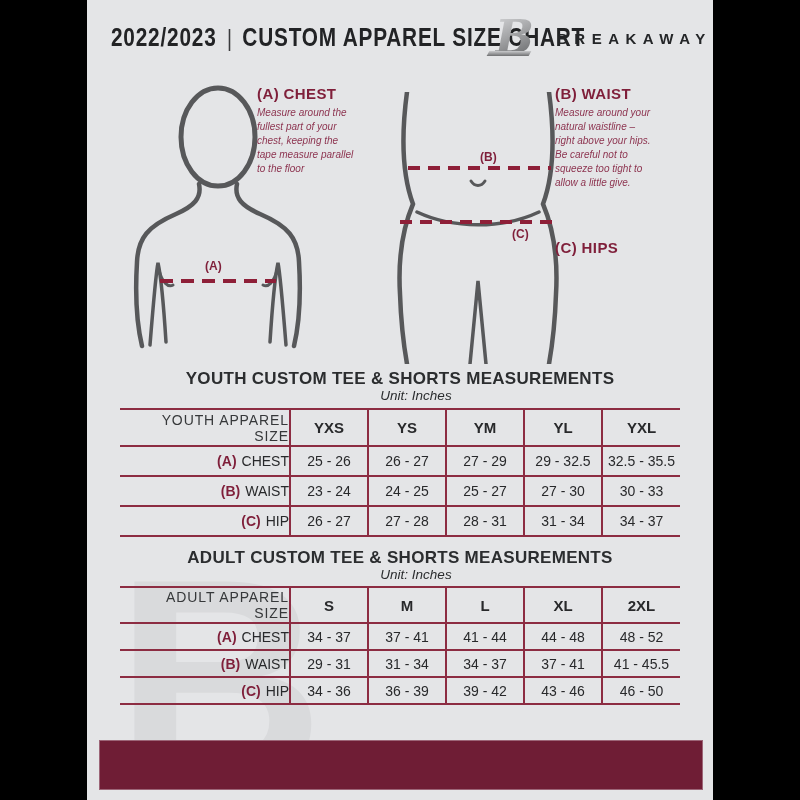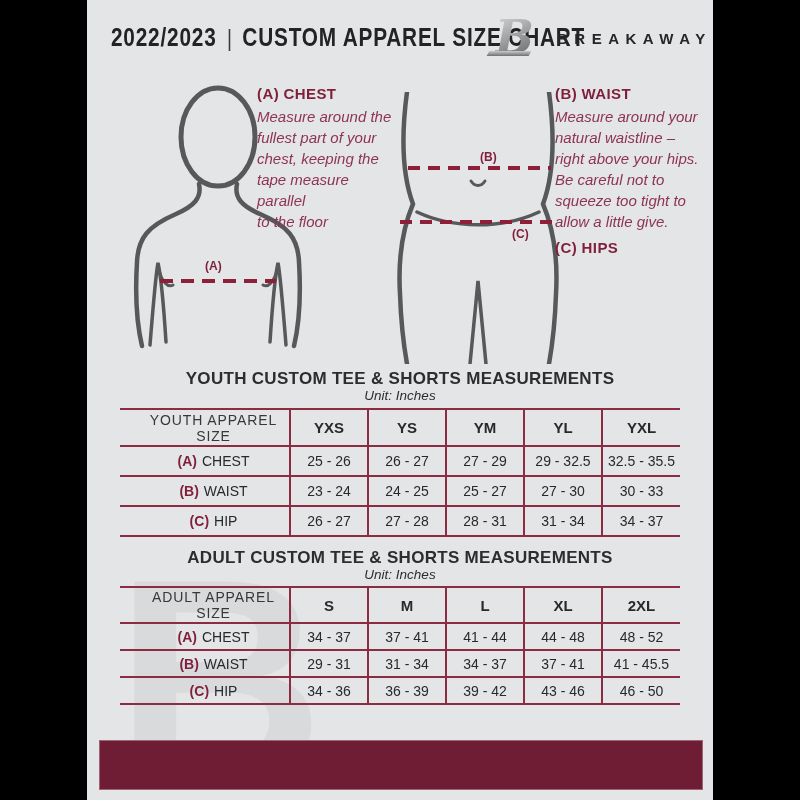--- a/index.html
+++ b/index.html
@@ -32,36 +32,36 @@
   .logo-bar{position:absolute;left:401px;top:51px;width:42px;height:5px;
         background:linear-gradient(180deg,#c9cacc,#6f7072);transform:skewX(-28deg);z-index:2;}
   .brand{position:absolute;left:470px;top:30px;font-size:15px;font-weight:700;letter-spacing:6.5px;color:#242628;z-index:2;}
 
   
   .fig{position:absolute;z-index:1;}
   .fig-upper{left:35px;top:80px;}
   .fig-lower{left:306px;top:92px;}
   .pt-label{position:absolute;font-size:12px;font-weight:700;color:var(--maroon-head);z-index:2;}
   .inst-head{position:absolute;font-size:15px;font-weight:700;letter-spacing:.4px;color:var(--maroon-head);z-index:2;}
-  .inst-body{position:absolute;font-size:15px;line-height:1.4;font-style:italic;color:var(--maroon-body);
+  .inst-body{position:absolute;font-size:10px;line-height:1.4;font-style:italic;color:var(--maroon-body);
              white-space:pre-line;z-index:2;}
 
   
   .sec-title{position:absolute;left:0;width:100%;text-align:center;font-size:17px;font-weight:700;
              letter-spacing:.3px;color:#2b2d2f;z-index:2;}
-  .sec-unit{position:absolute;left:0;width:100%;text-align:center;font-size:13.5px;font-style:italic;
+  .sec-unit{position:absolute;left:16px;width:100%;text-align:center;font-size:13.5px;font-style:italic;
             color:#2b2d2f;z-index:2;}
 
   
   .size-table{position:absolute;left:33px;border-collapse:collapse;table-layout:fixed;width:560px;
               border-bottom:2px solid var(--tbl);z-index:1;}
   .size-table tr{border-top:2px solid var(--tbl);}
   .size-table td+td{border-left:2px solid var(--tbl);}
   .size-table td{text-align:center;vertical-align:middle;font-size:14px;color:var(--ink);}
-  .size-table td.lbl{text-align:center;padding-left:18px;}
+  .size-table td.lbl{text-align:right;padding-left:18px;}
   .size-table .hrow td{font-weight:700;font-size:15px;}
   .size-table .hrow td.lbl{font-weight:400;font-size:14px;letter-spacing:.9px;color:#36383a;}
   .pf{color:var(--maroon-head);font-weight:700;margin-right:5px;}
   .t-youth{top:408px;} .t-youth .hrow{height:37px;} .t-youth .drow{height:30px;}
   .t-adult{top:586px;} .t-adult .hrow{height:36px;} .t-adult .drow{height:27px;}
 
   
   .footer-bar{position:absolute;left:12px;top:740px;width:604px;height:50px;background:var(--footer);
               border:1px solid #9c6577;z-index:2;}
 </style>

